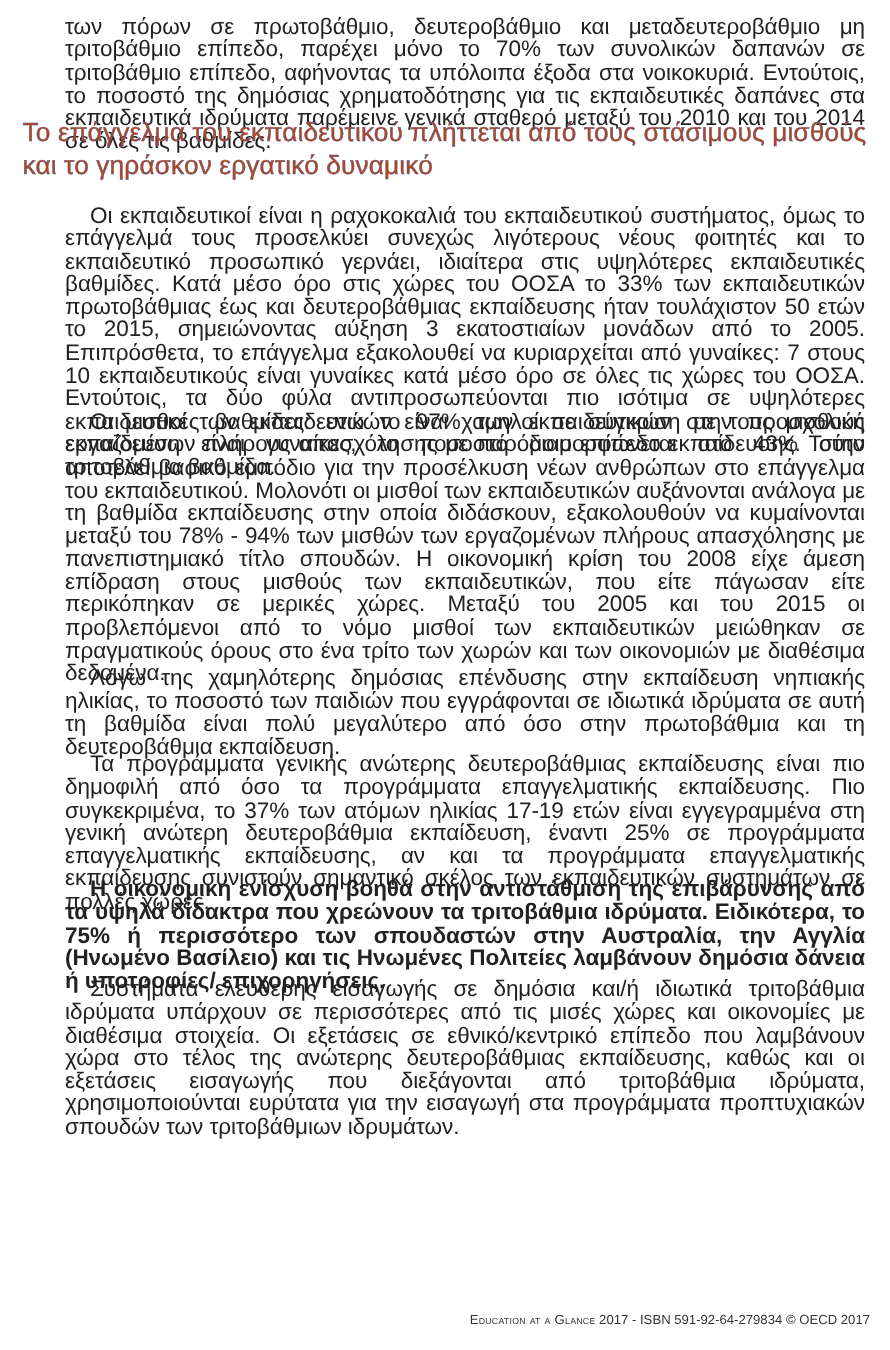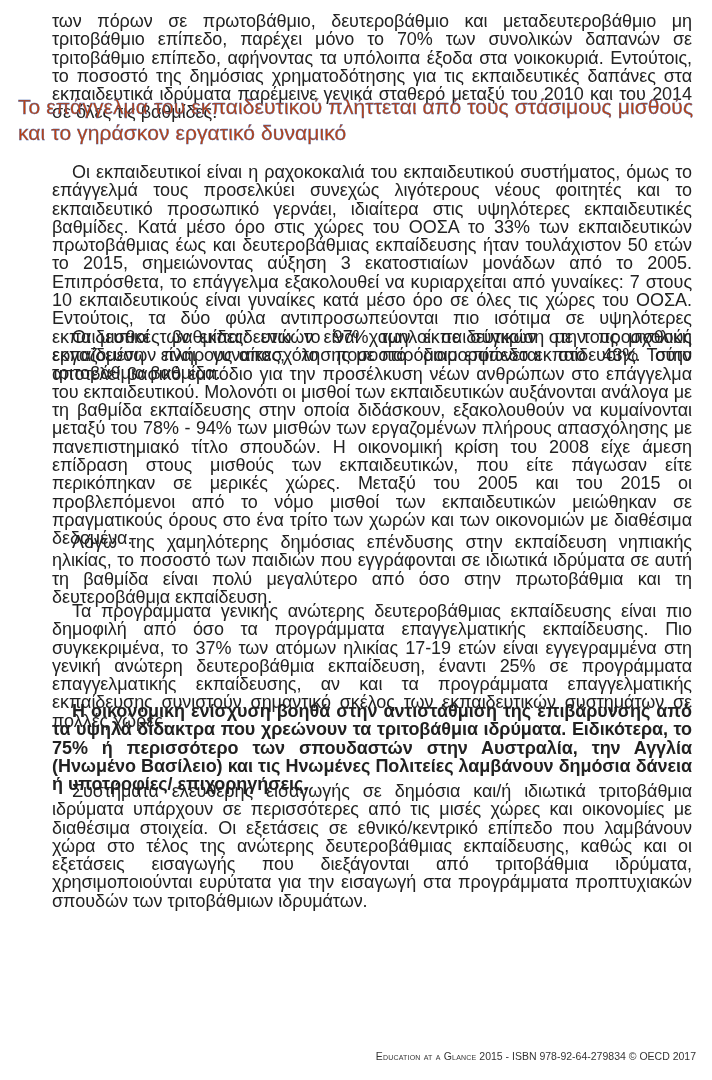--- a/index.html
+++ b/index.html
@@ -42,16 +42,16 @@
 
   <p class="para indent" style="top:529px;">Λόγω της χαμηλότερης δημόσιας επένδυσης στην εκπαίδευση νηπιακής ηλικίας, το ποσοστό των παιδιών που εγγράφονται σε ιδιωτικά ιδρύματα σε αυτή τη βαθμίδα είναι πολύ μεγαλύτερο από όσο στην πρωτοβάθμια και τη δευτεροβάθμια εκπαίδευση.</p>
 
   <p class="para indent" style="top:598px;">Τα προγράμματα γενικής ανώτερης δευτεροβάθμιας εκπαίδευσης είναι πιο δημοφιλή από όσο τα προγράμματα επαγγελματικής εκπαίδευσης. Πιο συγκεκριμένα, το 37% των ατόμων ηλικίας 17-19 ετών είναι εγγεγραμμένα στη γενική ανώτερη δευτεροβάθμια εκπαίδευση, έναντι 25% σε προγράμματα επαγγελματικής εκπαίδευσης, αν και τα προγράμματα επαγγελματικής εκπαίδευσης συνιστούν σημαντικό σκέλος των εκπαιδευτικών συστημάτων σε πολλές χώρες.</p>
 
   <p class="para indent" style="top:698px;font-weight:bold;">Η οικονομική ενίσχυση βοηθά στην αντιστάθμιση της επιβάρυνσης από τα υψηλά δίδακτρα που χρεώνουν τα τριτοβάθμια ιδρύματα. Ειδικότερα, το 75% ή περισσότερο των σπουδαστών στην Αυστραλία, την Αγγλία (Ηνωμένο Βασίλειο) και τις Ηνωμένες Πολιτείες λαμβάνουν δημόσια δάνεια ή υποτροφίες/ επιχορηγήσεις.</p>
 
   <p class="para indent" style="top:778px;">Συστήματα ελεύθερης εισαγωγής σε δημόσια και/ή ιδιωτικά τριτοβάθμια ιδρύματα υπάρχουν σε περισσότερες από τις μισές χώρες και οικονομίες με διαθέσιμα στοιχεία. Οι εξετάσεις σε εθνικό/κεντρικό επίπεδο που λαμβάνουν χώρα στο τέλος της ανώτερης δευτεροβάθμιας εκπαίδευσης, καθώς και οι εξετάσεις εισαγωγής που διεξάγονται από τριτοβάθμια ιδρύματα, χρησιμοποιούνται ευρύτατα για την εισαγωγή στα προγράμματα προπτυχιακών σπουδών των τριτοβάθμιων ιδρυμάτων.</p>
 
   <div class="footer">
-    <span class="sc">Education at a Glance</span><span> 2015 - ISBN 978-92-64-279834 © OECD 2017</span>
+    <span class="sc">Education at a Glance</span><span> 2017 - ISBN 591-92-64-279834 © OECD 2017</span>
   </div>
 
 </div>
 
 </body></html>

